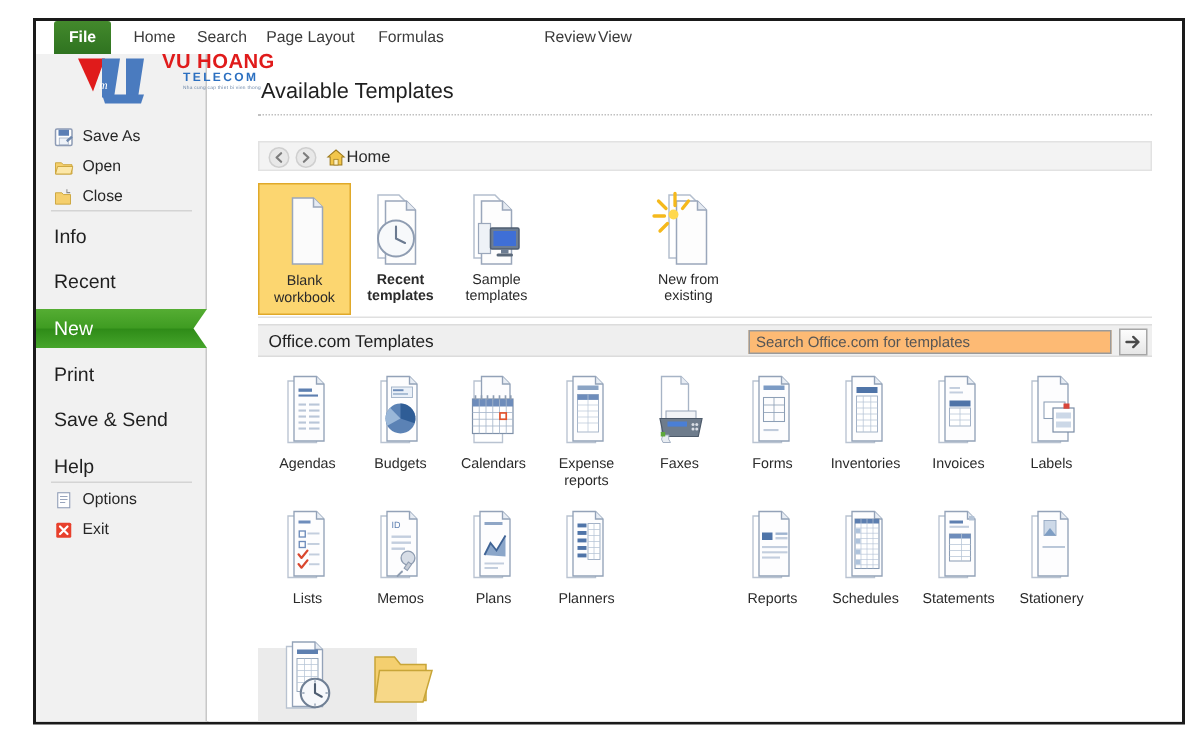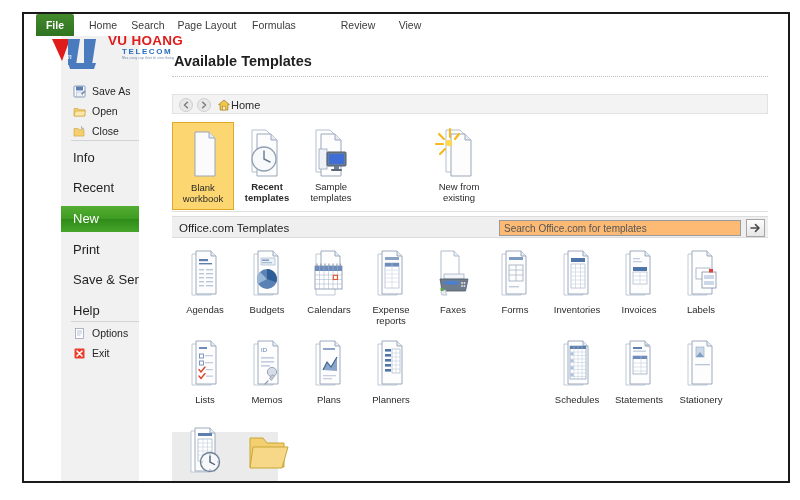--- a/index.html
+++ b/index.html
@@ -49,21 +49,20 @@
     width: 100%; height: 447px;
     background: #ffffff;
   }
 
   
   #leftpane {
     position: absolute; left: 0; top: 0;
     width: 114px; height: 100%;
     background: #f1f1f1;
     border-right: 1px solid #c8c8c8;
-    margin-left: 37px;
   }
   .nav-small {
     position: absolute; left: 12px;
     height: 19px; line-height: 19px;
     font-size: 10.5px; color: #262626;
     white-space: nowrap;
     padding-left: 19px;
     cursor: default;
   }
   .nav-small .ico {
@@ -97,21 +96,21 @@
   }
 
   
   #rightpane {
     position: absolute; left: 115px; top: 0;
     right: 0; height: 100%;
     background: #ffffff;
   }
   #page-title {
     position: absolute; left: 35px; top: 17px;
-    font-size: 14.5px; font-weight: bold;
+    font-size: 14.5px; font-weight: normal;
     color: #1f1f1f; white-space: nowrap;
   }
   #title-rule {
     position: absolute; left: 33px; top: 40px;
     right: 20px; height: 1px;
     border-top: 1px dotted #c0c0c0;
   }
 
   
   #navbar {
@@ -248,21 +247,21 @@
 
 <div id="window">
 
   <div id="ribbon">
     <div class="tab file" style="left:12px;width:38px;">File</div>
     <div class="tab" style="left:58px;width:42px;">Home</div>
     <div class="tab" style="left:104px;width:40px;">Search</div>
     <div class="tab" style="left:148px;width:70px;">Page Layout</div>
     <div class="tab" style="left:222px;width:56px;">Formulas</div>
     <div class="tab" style="left:282px;width:34px;margin-top:28px;">Data</div>
-    <div class="tab" style="left:312px;width:44px;">Review</div>
+    <div class="tab" style="left:334px;width:44px;">Review</div>
     <div class="tab" style="left:368px;width:36px;">View</div>
   </div>
 
   <div id="backstage">
 
     <div id="leftpane">
 
       <div class="nav-small" style="top:46px;">
         <span class="ico">
           <svg width="13" height="13" viewBox="0 0 13 13">
@@ -707,20 +706,38 @@
                   <line x1="34" y1="27" x2="42" y2="27"></line>
                 <line x1="34" y1="31" x2="42" y2="31"></line>
                   <line x1="38" y1="11" x2="38" y2="35"></line>
               </g>
             </svg>
           </div>
           <div class="cap">Planners</div>
         </div>
 
 
+        <div class="gitem" style="left:310px;top:98px;">
+          <div class="glyph">
+            <svg width="66" height="56" viewBox="0 0 66 56">
+              <path d="M20 6 h14 l5 5 v36 H20 Z" fill="#ffffff" stroke="#b9c3d1" stroke-width=".9"></path>
+              <path d="M24 3 h15 l5 5 v38 H24 Z" fill="#fdfdfe" stroke="#93a2b8" stroke-width=".9"></path>
+              <path d="M39 3 v5 h5" fill="#e8edf4" stroke="#93a2b8" stroke-width=".9"></path>
+              <rect x="26" y="17" width="7" height="5" fill="#4f74a8"></rect>
+              <rect x="35" y="17" width="8" height="1.6" fill="#9fb4d0"></rect>
+              <rect x="35" y="20" width="8" height="1.6" fill="#c3cede"></rect>
+              <g fill="#c3cede">
+                <rect x="26" y="26" width="17" height="1.4"></rect>
+                  <rect x="26" y="29.5" width="17" height="1.4"></rect>
+                <rect x="26" y="33" width="12" height="1.4"></rect>
+              </g>
+            </svg>
+          </div>
+          <div class="cap">Reports</div>
+        </div>
 
         <div class="gitem" style="left:372px;top:98px;">
           <div class="glyph">
             <svg width="66" height="56" viewBox="0 0 66 56">
               <path d="M20 6 h14 l5 5 v36 H20 Z" fill="#ffffff" stroke="#b9c3d1" stroke-width=".9"></path>
               <path d="M24 3 h15 l5 5 v38 H24 Z" fill="#fdfdfe" stroke="#93a2b8" stroke-width=".9"></path>
               <path d="M39 3 v5 h5" fill="#e8edf4" stroke="#93a2b8" stroke-width=".9"></path>
               <rect x="26" y="8" width="16" height="33" fill="#ffffff" stroke="#8598b1" stroke-width=".7"></rect>
               <rect x="26" y="8" width="16" height="3" fill="#5d7fb0"></rect>
               <g stroke="#b6c4d6" stroke-width=".45">

